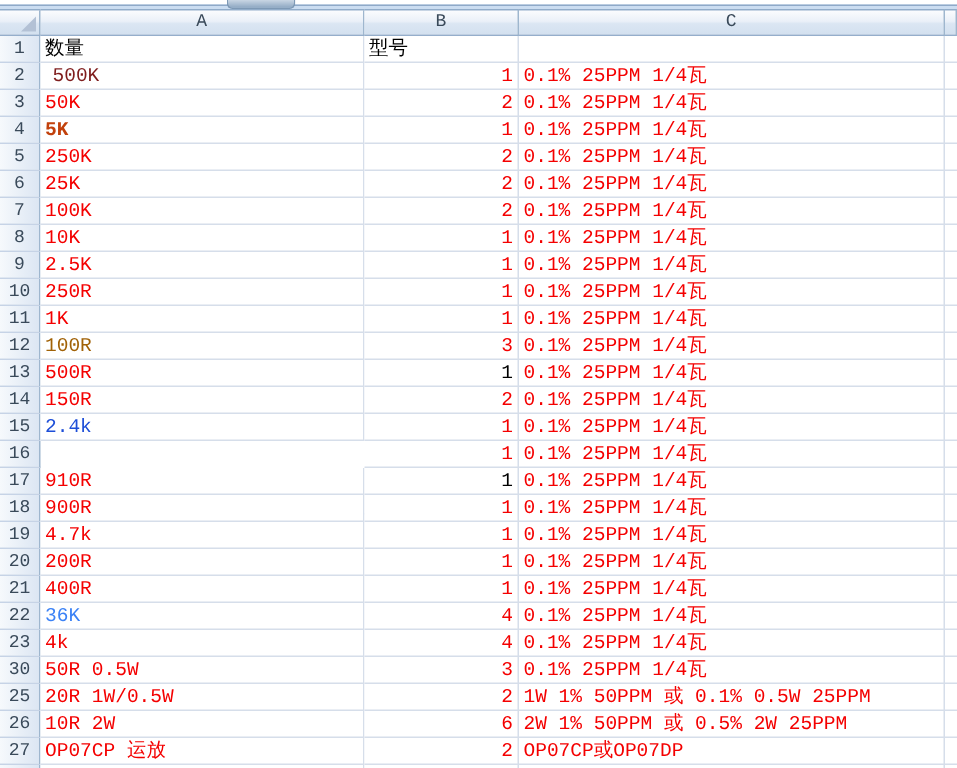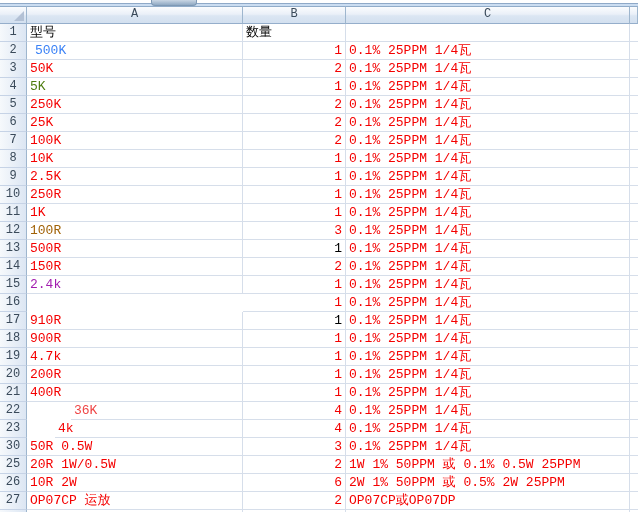--- a/index.html
+++ b/index.html
@@ -93,36 +93,36 @@
   <div class="grid">
     <div class="colhdr corner">
       <div class="tri"></div>
     </div>
     <div class="colhdr">A</div>
     <div class="colhdr">B</div>
     <div class="colhdr">C</div>
     <div class="colhdr"></div>
 
   <div class="rowhdr">1</div>
+      <div class="cell left" style="color: rgb(0, 0, 0);">数量</div>
       <div class="cell left" style="color: rgb(0, 0, 0);">型号</div>
-      <div class="cell left" style="color: rgb(0, 0, 0);">数量</div>
       <div class="cell left" style="color: rgb(0, 0, 0);"></div>
       <div class="cell filler"></div>
       <div class="rowhdr">2</div>
-      <div class="cell left" style="color: #3b82f6; padding-left: 8px;">500K</div>
+      <div class="cell left" style="color: #7f1d1d; padding-left: 8px;">500K</div>
       <div class="cell num" style="color: rgb(244, 0, 0);">1</div>
       <div class="cell left" style="color: rgb(244, 0, 0);">0.1% 25PPM 1/4瓦</div>
       <div class="cell filler"></div>
       <div class="rowhdr">3</div>
       <div class="cell left" style="color: rgb(244, 0, 0);">50K</div>
       <div class="cell num" style="color: rgb(244, 0, 0);">2</div>
       <div class="cell left" style="color: rgb(244, 0, 0);">0.1% 25PPM 1/4瓦</div>
       <div class="cell filler"></div>
       <div class="rowhdr">4</div>
-      <div class="cell left" style="color: #4d7c0f;">5K</div>
+      <div class="cell left" style="color: #c2410c; font-weight: bold;">5K</div>
       <div class="cell num" style="color: rgb(244, 0, 0);">1</div>
       <div class="cell left" style="color: rgb(244, 0, 0);">0.1% 25PPM 1/4瓦</div>
       <div class="cell filler"></div>
       <div class="rowhdr">5</div>
       <div class="cell left" style="color: rgb(244, 0, 0);">250K</div>
       <div class="cell num" style="color: rgb(244, 0, 0);">2</div>
       <div class="cell left" style="color: rgb(244, 0, 0);">0.1% 25PPM 1/4瓦</div>
       <div class="cell filler"></div>
       <div class="rowhdr">6</div>
       <div class="cell left" style="color: rgb(244, 0, 0);">25K</div>
@@ -163,21 +163,21 @@
       <div class="cell left" style="color: rgb(244, 0, 0);">500R</div>
       <div class="cell num" style="color: rgb(0, 0, 0);">1</div>
       <div class="cell left" style="color: rgb(244, 0, 0);">0.1% 25PPM 1/4瓦</div>
       <div class="cell filler"></div>
       <div class="rowhdr">14</div>
       <div class="cell left" style="color: rgb(244, 0, 0);">150R</div>
       <div class="cell num" style="color: rgb(244, 0, 0);">2</div>
       <div class="cell left" style="color: rgb(244, 0, 0);">0.1% 25PPM 1/4瓦</div>
       <div class="cell filler"></div>
       <div class="rowhdr">15</div>
-      <div class="cell left" style="color: #a21caf;">2.4k</div>
+      <div class="cell left" style="color: #1d4ed8;">2.4k</div>
       <div class="cell num" style="color: rgb(244, 0, 0);">1</div>
       <div class="cell left" style="color: rgb(244, 0, 0);">0.1% 25PPM 1/4瓦</div>
       <div class="cell filler"></div>
       <div class="rowhdr">16</div>
       <div class="cell left" style="color: rgb(244, 0, 0); margin-top: 48px;">9K</div>
       <div class="cell num" style="color: rgb(244, 0, 0);">1</div>
       <div class="cell left" style="color: rgb(244, 0, 0);">0.1% 25PPM 1/4瓦</div>
       <div class="cell filler"></div>
       <div class="rowhdr">17</div>
       <div class="cell left" style="color: rgb(244, 0, 0);">910R</div>
@@ -198,26 +198,26 @@
       <div class="cell left" style="color: rgb(244, 0, 0);">200R</div>
       <div class="cell num" style="color: rgb(244, 0, 0);">1</div>
       <div class="cell left" style="color: rgb(244, 0, 0);">0.1% 25PPM 1/4瓦</div>
       <div class="cell filler"></div>
       <div class="rowhdr">21</div>
       <div class="cell left" style="color: rgb(244, 0, 0);">400R</div>
       <div class="cell num" style="color: rgb(244, 0, 0);">1</div>
       <div class="cell left" style="color: rgb(244, 0, 0);">0.1% 25PPM 1/4瓦</div>
       <div class="cell filler"></div>
       <div class="rowhdr">22</div>
-      <div class="cell left" style="color: #ef4444; margin-left: 44px;">36K</div>
+      <div class="cell left" style="color: #3b82f6;">36K</div>
       <div class="cell num" style="color: rgb(244, 0, 0);">4</div>
       <div class="cell left" style="color: rgb(244, 0, 0);">0.1% 25PPM 1/4瓦</div>
       <div class="cell filler"></div>
       <div class="rowhdr">23</div>
-      <div class="cell left" style="color: rgb(244, 0, 0); margin-left: 28px;">4k</div>
+      <div class="cell left" style="color: rgb(244, 0, 0);">4k</div>
       <div class="cell num" style="color: rgb(244, 0, 0);">4</div>
       <div class="cell left" style="color: rgb(244, 0, 0);">0.1% 25PPM 1/4瓦</div>
       <div class="cell filler"></div>
       <div class="rowhdr">30</div>
       <div class="cell left" style="color: rgb(244, 0, 0);">50R 0.5W</div>
       <div class="cell num" style="color: rgb(244, 0, 0);">3</div>
       <div class="cell left" style="color: rgb(244, 0, 0);">0.1% 25PPM 1/4瓦</div>
       <div class="cell filler"></div>
       <div class="rowhdr">25</div>
       <div class="cell left" style="color: rgb(244, 0, 0);">20R 1W/0.5W</div>

